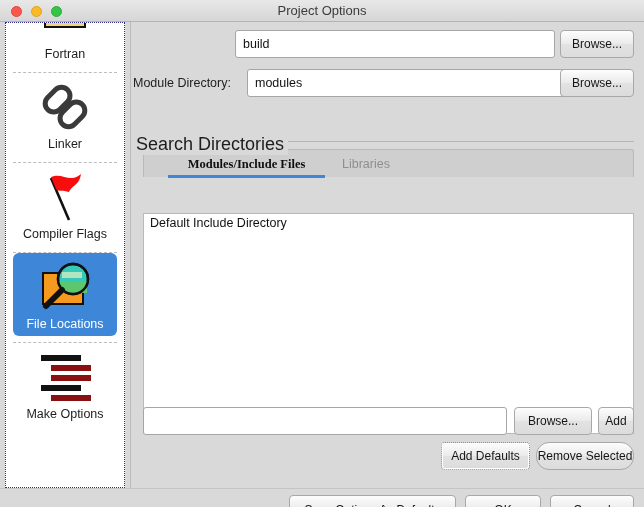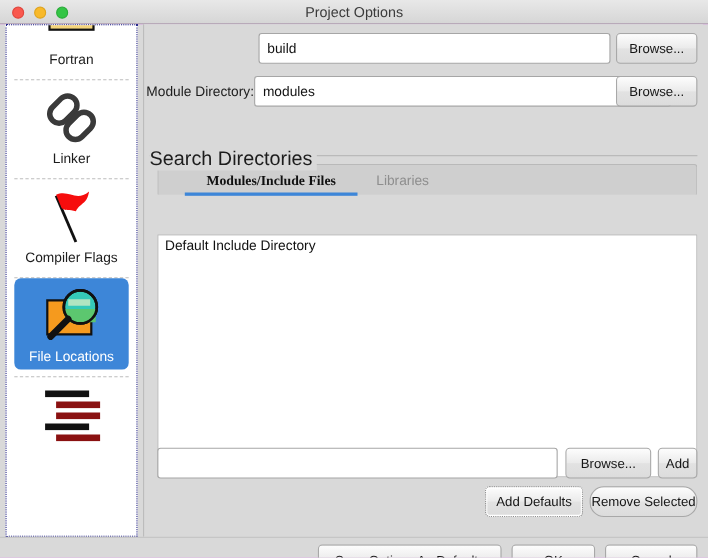--- a/index.html
+++ b/index.html
@@ -266,35 +266,36 @@
         <div class="side-item">
           <div class="side-icon">
             <svg width="60" height="54" viewBox="0 0 60 54">
               <rect x="6" y="5" width="40" height="6" fill="#111"></rect>
               <rect x="16" y="15" width="40" height="6" fill="#8a1111"></rect>
               <rect x="16" y="25" width="40" height="6" fill="#8a1111"></rect>
               <rect x="6" y="35" width="40" height="6" fill="#111"></rect>
               <rect x="16" y="45" width="40" height="6" fill="#8a1111"></rect>
             </svg>
           </div>
+          <div class="side-label">Make Options</div>
         </div>
 
       </div>
     </div>
 
     <div id="panel">
 
       <div class="formrow" style="top:8px; width:503px;">
         <input class="textinput" type="text" style="left: 104px; width: 320px;" value="build">
         <button class="btn" style="position:absolute; left:429px; top:0; width:74px; height:28px;">Browse...</button>
       </div>
 
       <div class="formrow" style="top:47px; width:503px;">
         <div class="formlabel" style="left:2px;">Module Directory:</div>
-        <input class="textinput" type="text" style="left: 100px; width: 379px;" value="modules">
+        <input class="textinput" type="text" style="left: 116px; width: 379px;" value="modules">
         <button class="btn" style="position:absolute; left:429px; top:0; width:74px; height:28px;">Browse...</button>
       </div>
 
       <div id="groupbox">
         <div id="group-legend">Search Directories</div>
         <div id="group-frame"></div>
 
         <div id="tabstrip">
           <div class="tab active" style="left:24px; width:157px;font-family:Liberation Serif, serif;">Modules/Include Files</div>
           <div class="tab inactive" style="left:182px; width:80px;">Libraries</div>

